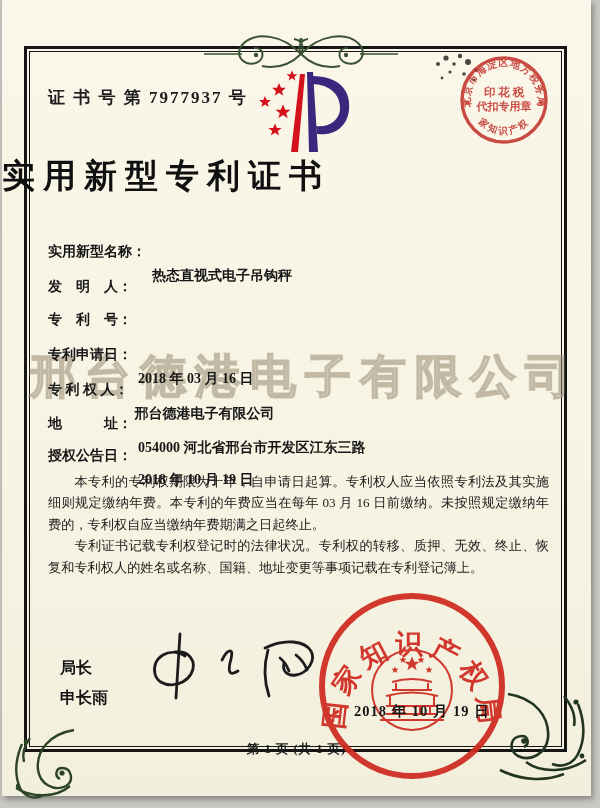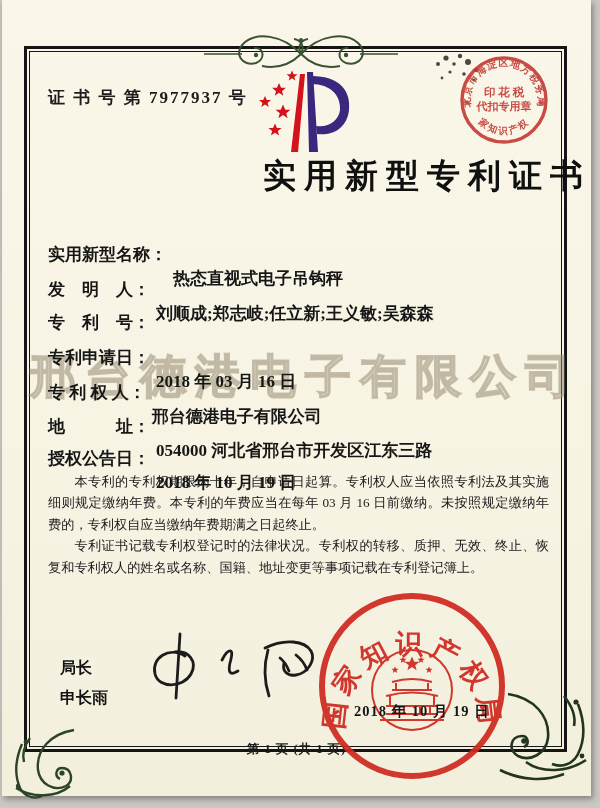--- a/index.html
+++ b/index.html
@@ -16,34 +16,34 @@
   .frame-outer{
     position:absolute;left:22px;top:46px;right:24px;bottom:44px;
     border:3px solid #151515;
   }
   .frame-inner{position:absolute;inset:2px;border:1px solid #151515;}
   .cert-no{
     position:absolute;left:46px;top:86px;font-size:17px;font-weight:700;
     letter-spacing:2px;color:#1d1d1d;
   }
   .title{
-    position:absolute;left:0;right:0;top:154px;text-align:right;
+    position:absolute;left:0;right:0;top:154px;text-align:left;
     font-size:33px;font-weight:700;letter-spacing:8px;color:#101010;
   }
   .watermark{
     position:absolute;left:28px;right:28px;top:346px;text-align:center;
     font-size:46px;font-weight:700;letter-spacing:9px;z-index:1;
     color:rgba(172,160,136,0.18);
     -webkit-text-stroke:1.5px rgba(160,148,124,0.55);
     white-space:nowrap;
   }
   .fields{position:absolute;left:46px;right:44px;top:0;z-index:2;}
   .frow{
     position:absolute;left:0;right:0;display:flex;
-    font-size:17px;font-weight:600;color:#161616;white-space:nowrap;
+    font-size:14px;font-weight:600;color:#161616;white-space:nowrap;
   }
   .frow .flabel{flex:none;}
   .frow .fvalue{margin-left:6px;margin-top:24px;}
   .grant-row{justify-content:space-between;}
   .grant-pair{display:flex;}
   .body-text{
     position:absolute;left:46px;right:42px;top:471px;z-index:2;
     font-size:13.2px;line-height:21.4px;color:#1a1a1a;text-align:justify;
   }
   .body-text p{margin:0;text-indent:2em;font-weight:500;}
@@ -143,21 +143,20 @@
 
   <div class="watermark">邢台德港电子有限公司</div>
 
   <div class="fields">
     <div class="frow" style="top:243px">
       <span class="flabel">实用新型名称：</span>
       <span class="fvalue">热态直视式电子吊钩秤</span>
     </div>
     <div class="frow" style="top:278px">
       <span class="flabel">发　明　人：</span>
-      <span class="fvalue">刘顺成;郑志岐;任立新;王义敏;吴森森</span>
     </div>
     <div class="frow" style="top:311px">
       <span class="flabel">专　利　号：</span>
     </div>
     <div class="frow" style="top:346px">
       <span class="flabel">专利申请日：</span>
       <span class="fvalue">2018 年 03 月 16 日</span>
     </div>
     <div class="frow" style="top:381px">
       <span class="flabel">专 利 权 人：</span>

